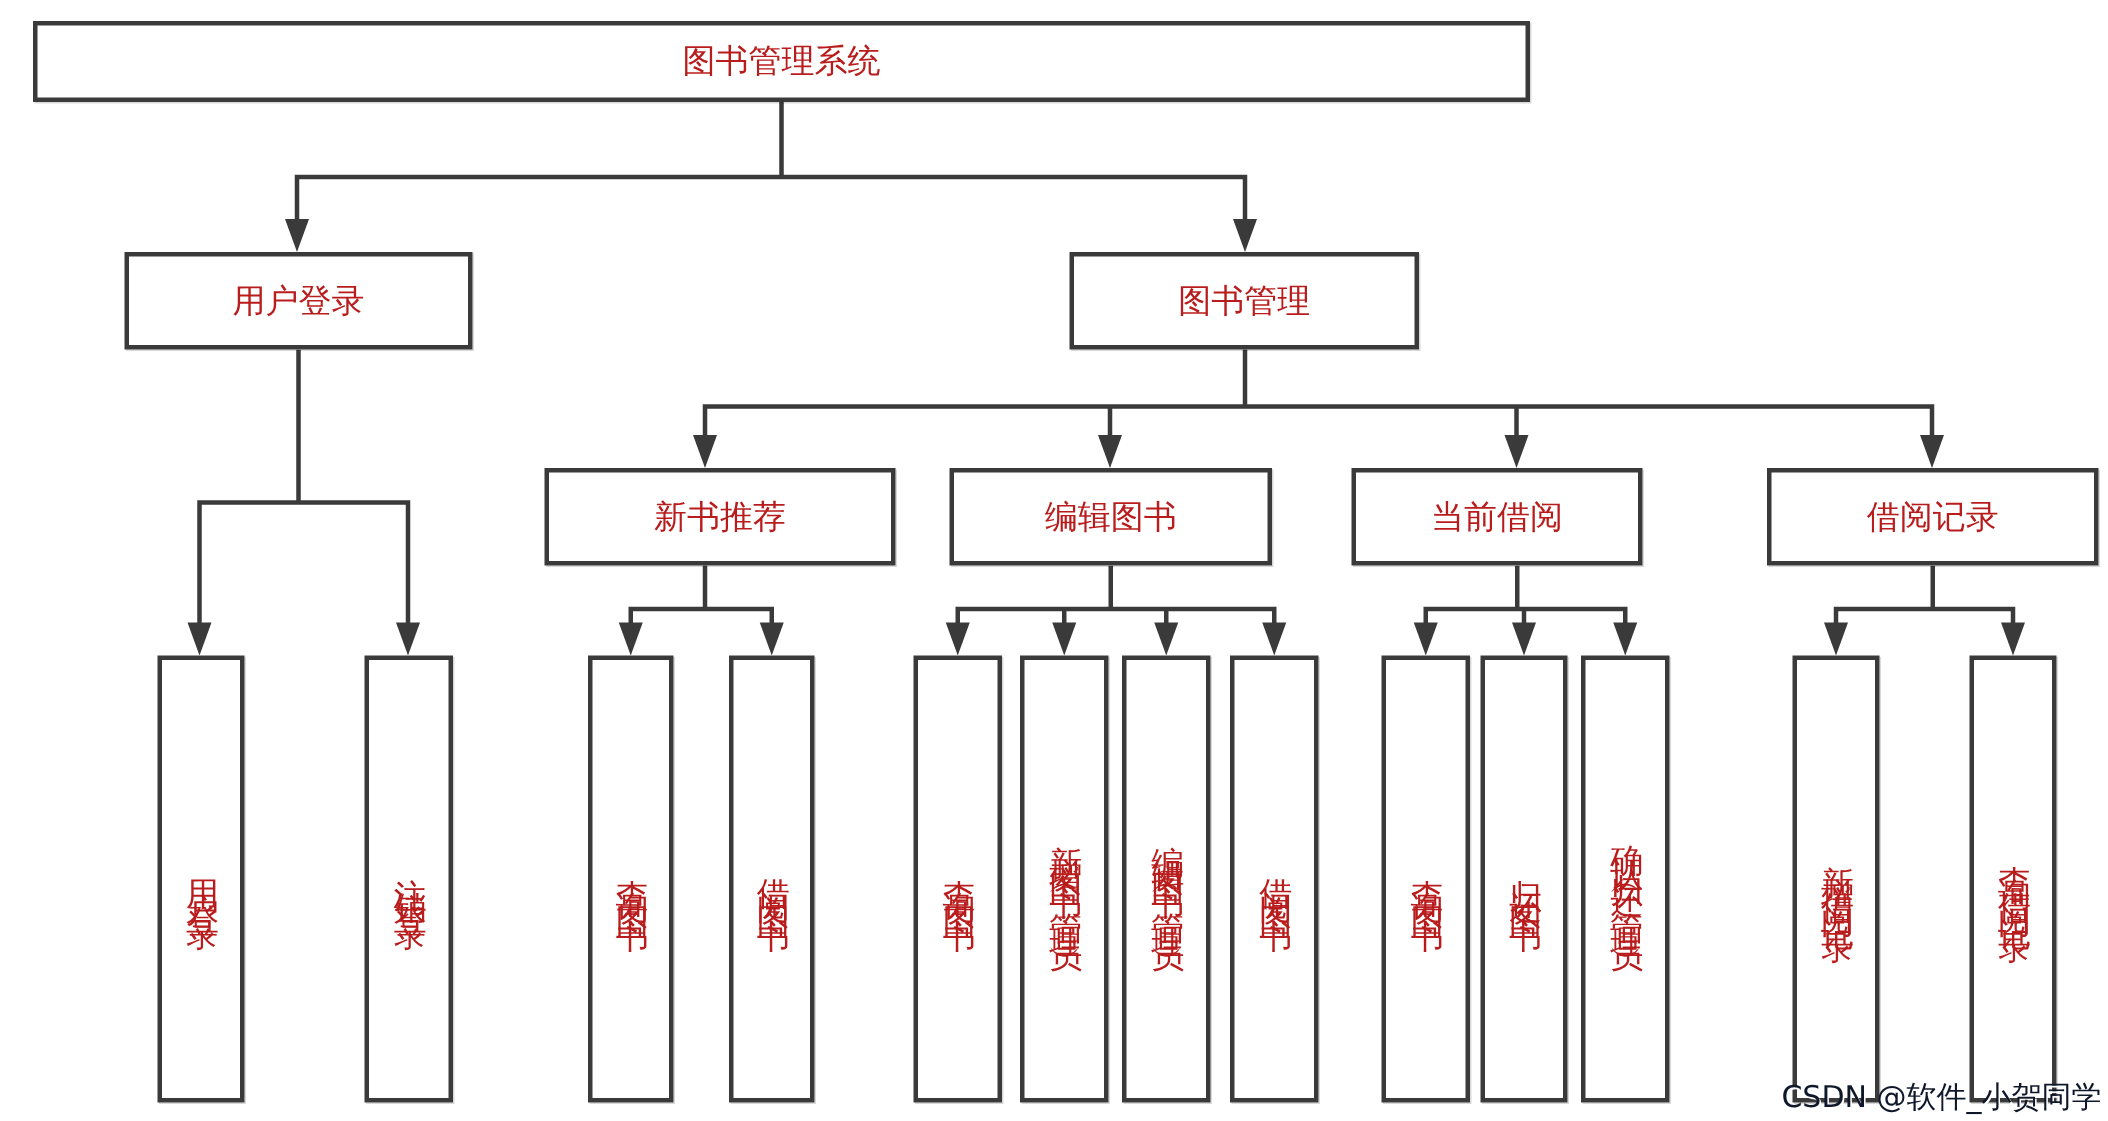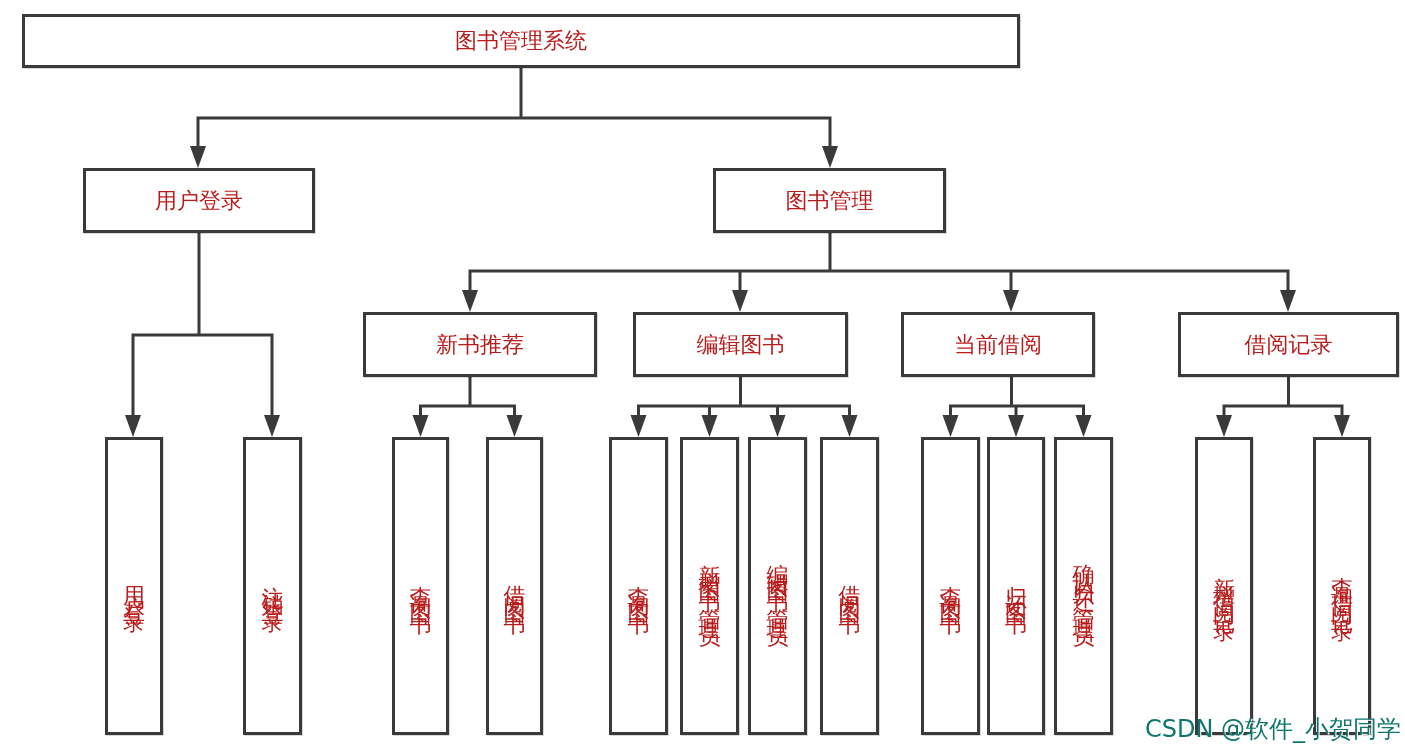--- a/index.html
+++ b/index.html
@@ -27,22 +27,22 @@
     text-orientation:mixed;
     letter-spacing:9px;
     line-height:1;
   }
   #connectors{position:absolute;left:0;top:0;}
   #connectors path{stroke:#3a3a3a;stroke-width:3;fill:none;}
   #connectors polygon{fill:#3a3a3a;stroke:none;}
   .watermark{
     position:absolute;
     right:4px;bottom:2px;
-    font-size:24px;
-    color:#0f766e;
+    font-size:20px;
+    color:#0f172a;
     text-shadow:1px 1px 0 #ffffff;
     white-space:nowrap;
     z-index:5;
   }
 </style>
 </head>
 <body>
 
 <div id="canvas">
 

